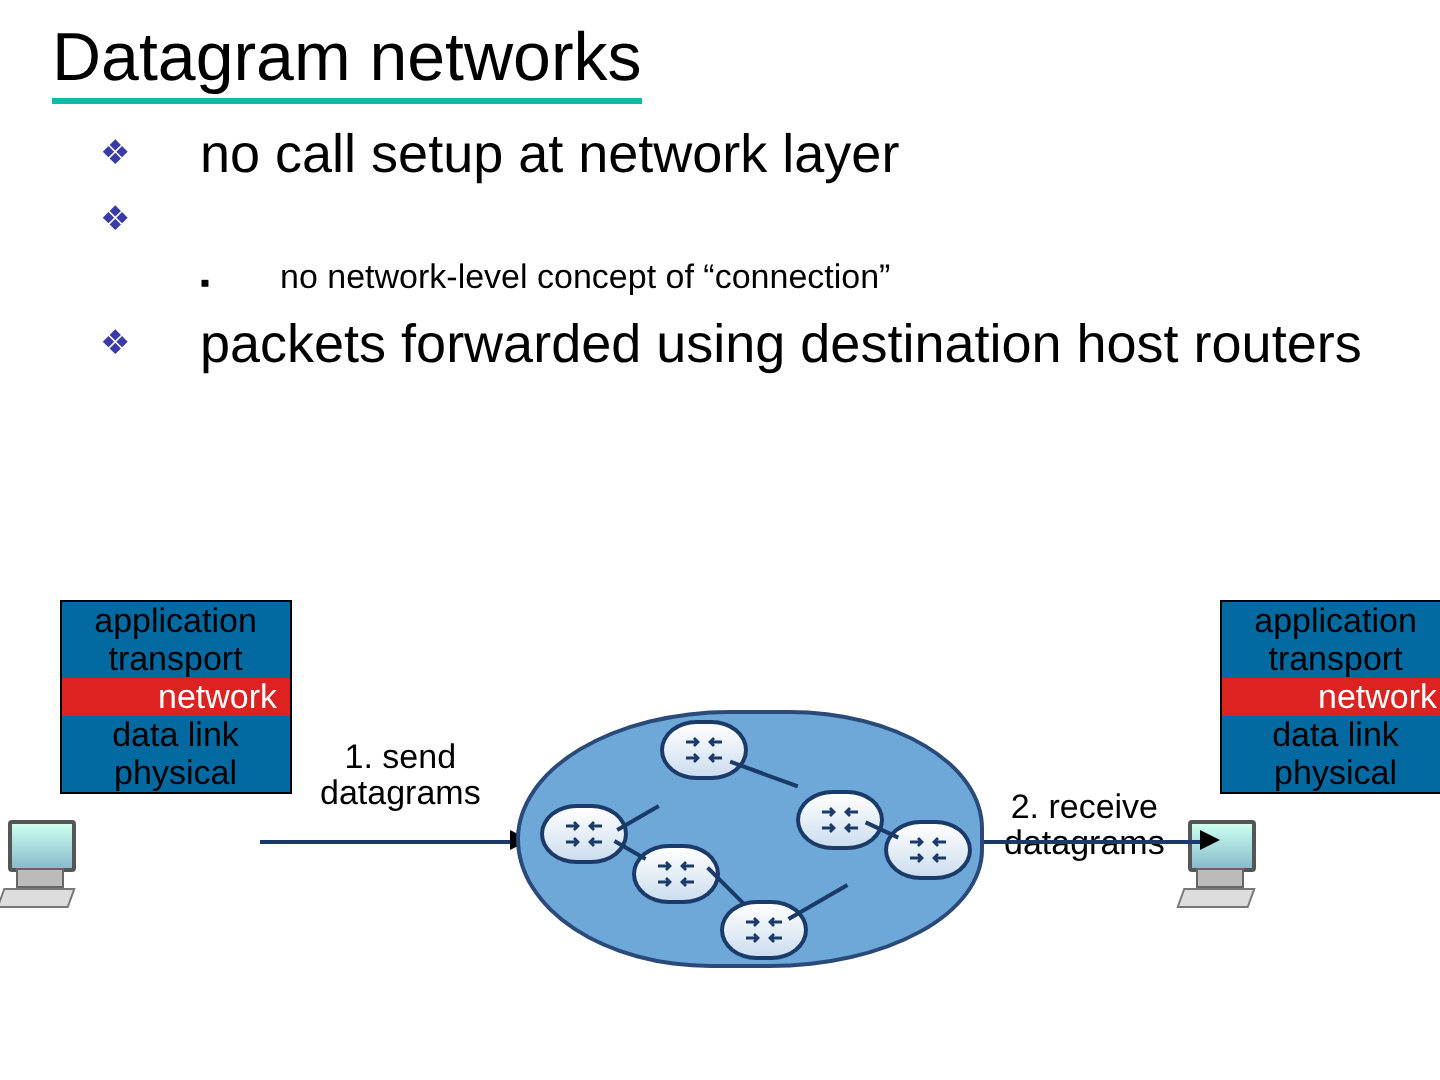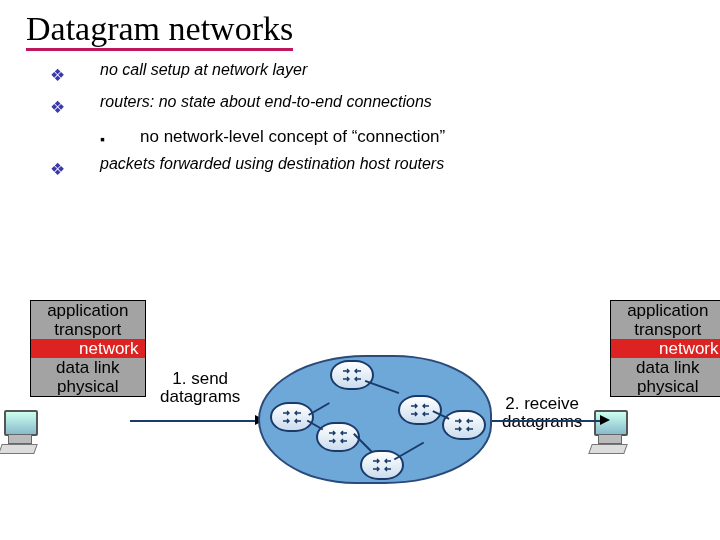--- a/index.html
+++ b/index.html
@@ -7,45 +7,44 @@
     padding: 0;
     width: 720px;
     height: 540px;
     font-family: Arial, Helvetica, sans-serif;
     background: #fff;
     position: relative;
     color: #000;
   }
   .title {
     font-size: 34px;
-    font-family: Liberation Serif, serif;
+    font-family: Liberation Sans, sans-serif;
     margin: 10px 0 0 26px;
     display: inline-block;
-    border-bottom: 3px solid #be185d;
+    border-bottom: 3px solid #14b8a6;
     padding-bottom: 0;
   }
   .bullets {
     margin: 10px 30px 0 50px;
   }
   .b1 {
     display: flex;
     align-items: flex-start;
     margin-bottom: 2px;
   }
   .b1 .marker {
     color: #3a3aa8;
     font-size: 17px;
     width: 50px;
     flex-shrink: 0;
     line-height: 30px;
   }
   .b1 .text {
-    font-size: 16px;
+    font-size: 27px;
     line-height: 1.15;
-    font-style: italic;
   }
   .b2 {
     display: flex;
     align-items: flex-start;
     margin-left: 50px;
     margin-top: 4px;
     margin-bottom: 4px;
   }
   .b2 .marker {
     font-size: 14px;
@@ -60,21 +59,21 @@
   .diagram {
     position: absolute;
     left: 0;
     top: 300px;
     width: 720px;
     height: 220px;
   }
   .stack {
     position: absolute;
     border: 1px solid #000;
-    background: #a3a3a3;
+    background: #0369a1;
     font-size: 17px;
     line-height: 1.0;
   }
   .stack .row {
     padding: 1px 6px 1px 6px;
     text-align: center;
     white-space: nowrap;
   }
   .stack .hl {
     background: #d22;
@@ -164,21 +163,20 @@
 <div class="title">Datagram networks</div>
 
 
 <div class="bullets">
   <div class="b1">
     <span class="marker">❖</span>
     <span class="text">no call setup at network layer</span>
   </div>
   <div class="b1">
     <span class="marker">❖</span>
-    <span class="text">routers: no state about end-to-end connections</span>
   </div>
   <div class="b2">
     <span class="marker">▪</span>
     <span class="text">no network-level concept of “connection”</span>
   </div>
   <div class="b1">
     <span class="marker">❖</span>
     <span class="text">packets forwarded using destination host routers</span>
   </div>
 </div>

